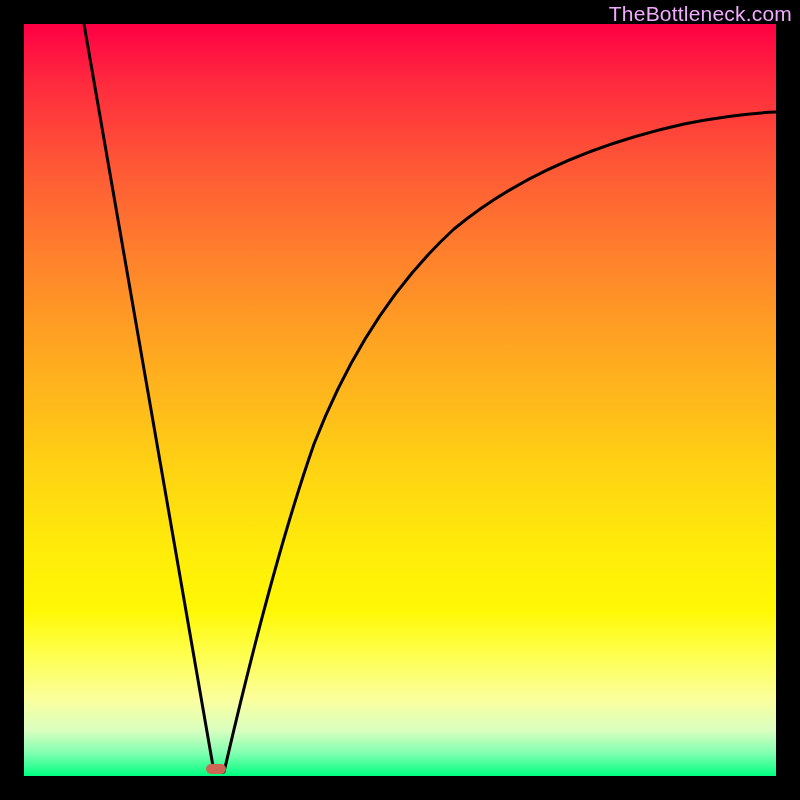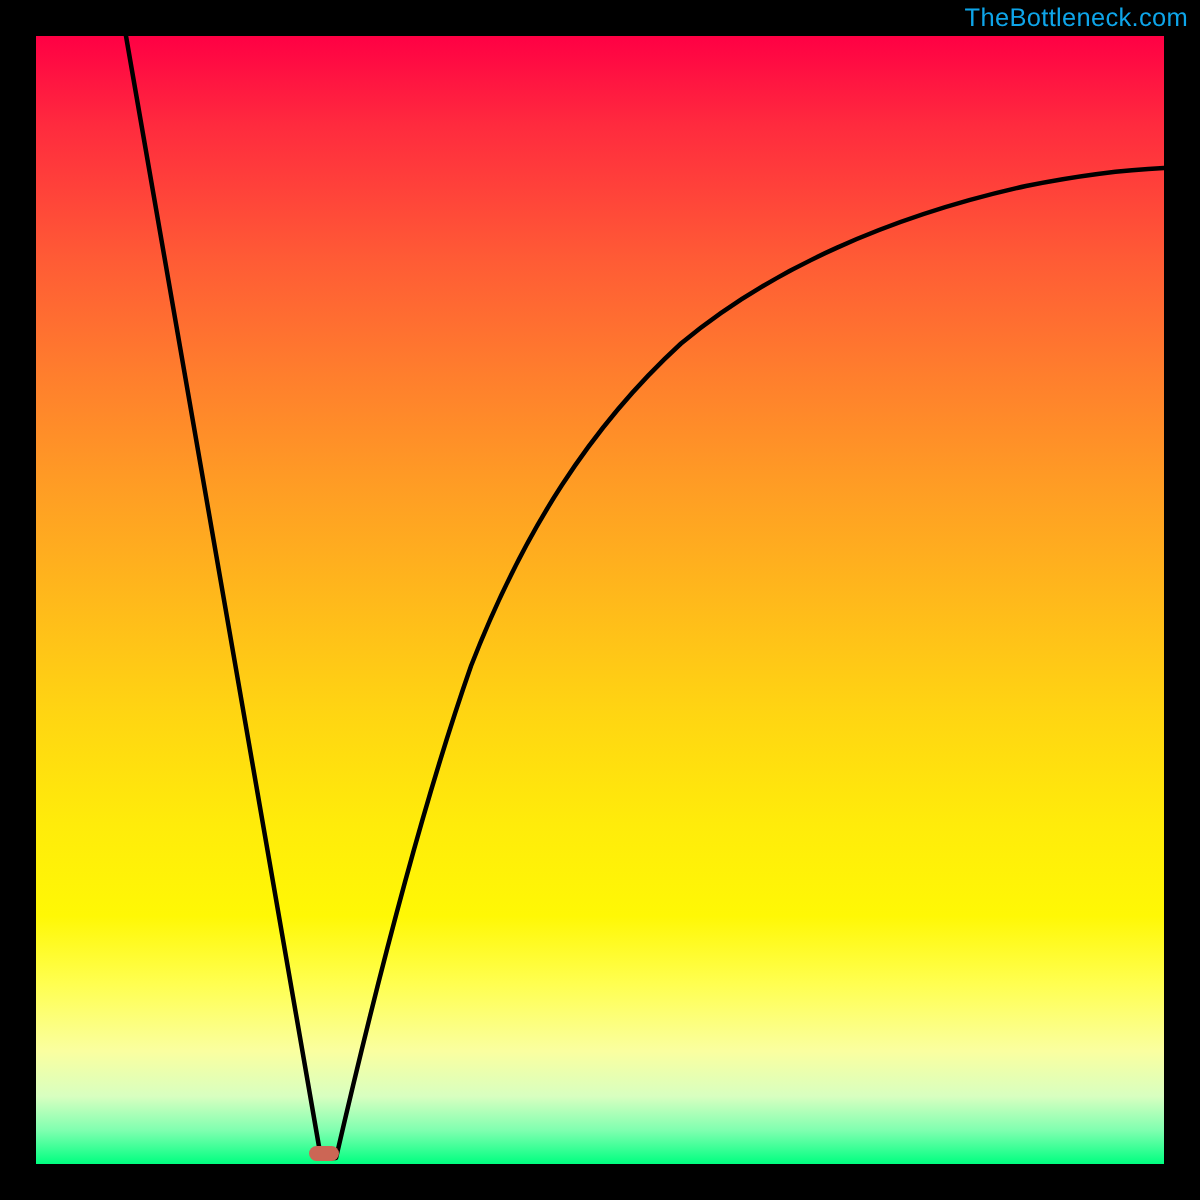--- a/index.html
+++ b/index.html
@@ -46,22 +46,22 @@
     position: absolute;
     left: 0;
     top: 0;
     width: 752px;
     height: 752px;
   }
   .watermark {
     position: absolute;
     top: 2px;
     right: 8px;
-    color: #0ea5e9;
-    font-size: 17px;
+    color: #f0abfc;
+    font-size: 21px;
     letter-spacing: 0.2px;
     font-weight: 500;
   }
   .marker {
     position: absolute;
     width: 20px;
     height: 10px;
     background: #cc6655;
     border-radius: 5px;
   }

